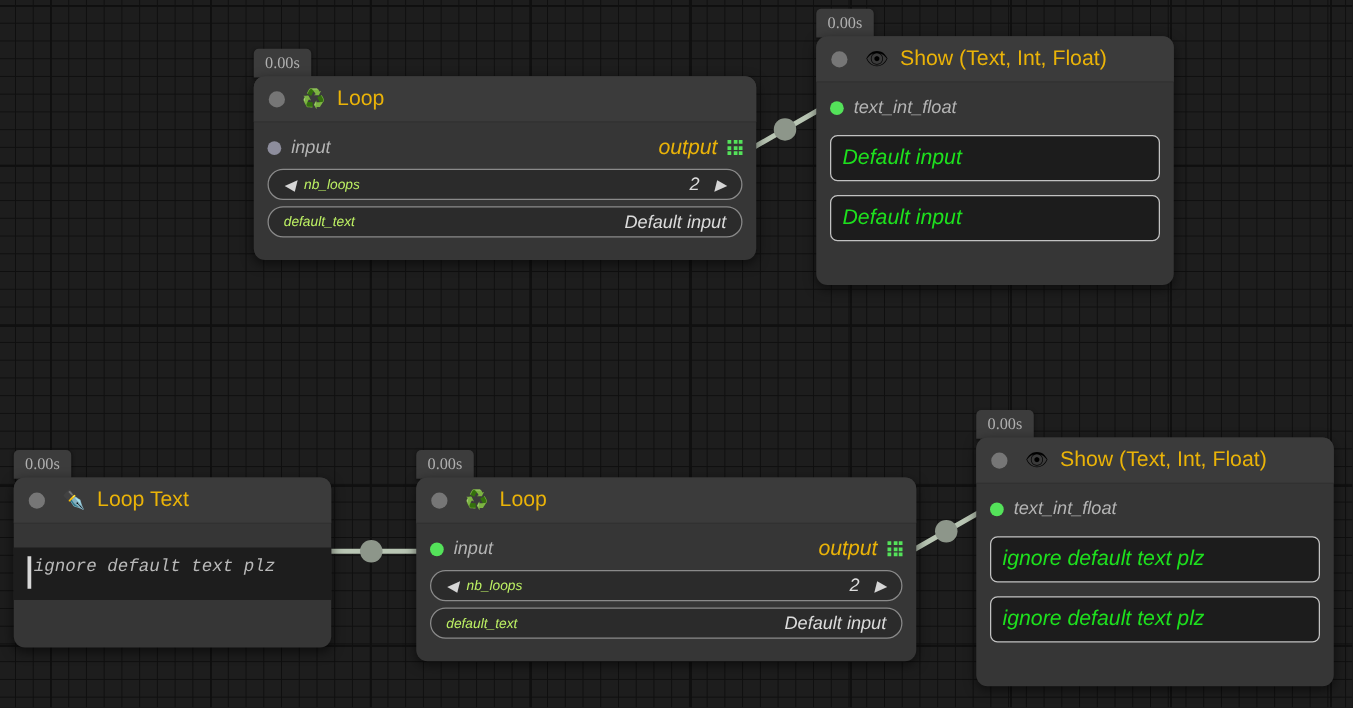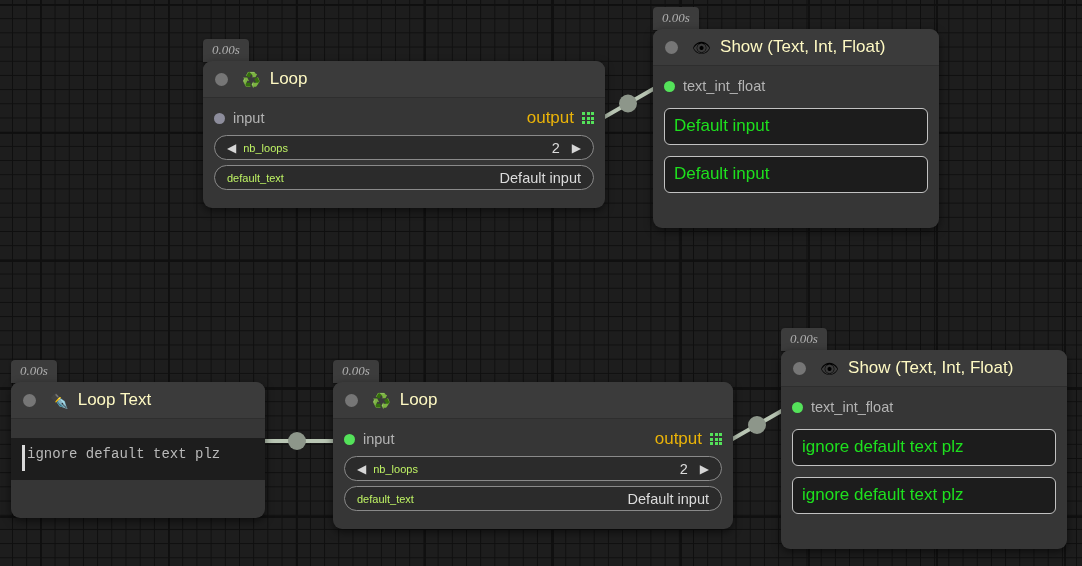--- a/index.html
+++ b/index.html
@@ -73,40 +73,40 @@
     flex: none;
   }
   .node-icon {
     margin-left: 14px;
     font-size: 15px;
     line-height: 1;
     flex: none;
   }
   .node-title {
     margin-left: 9px;
-    color: #fef9c3;
+    color: #eab308;
     font-size: 17px;
     white-space: nowrap;
   }
   .node-body {
     padding: 9px 11px 12px 11px;
+    font-style: italic;
   }
 
   
   .time-badge {
     position: absolute;
     background: #3c3c3c;
     color: #b0b0b0;
     font-family: "Liberation Serif", serif;
     font-size: 13px;
     padding: 3px 9px 4px 9px;
     border-radius: 4px 4px 0 0;
     box-shadow: 0 1px 3px rgba(0,0,0,0.5);
     white-space: nowrap;
-    font-style: italic;
   }
 
   
   .socket-row {
     display: flex;
     align-items: center;
     height: 22px;
     margin-bottom: 6px;
   }
   .socket {

